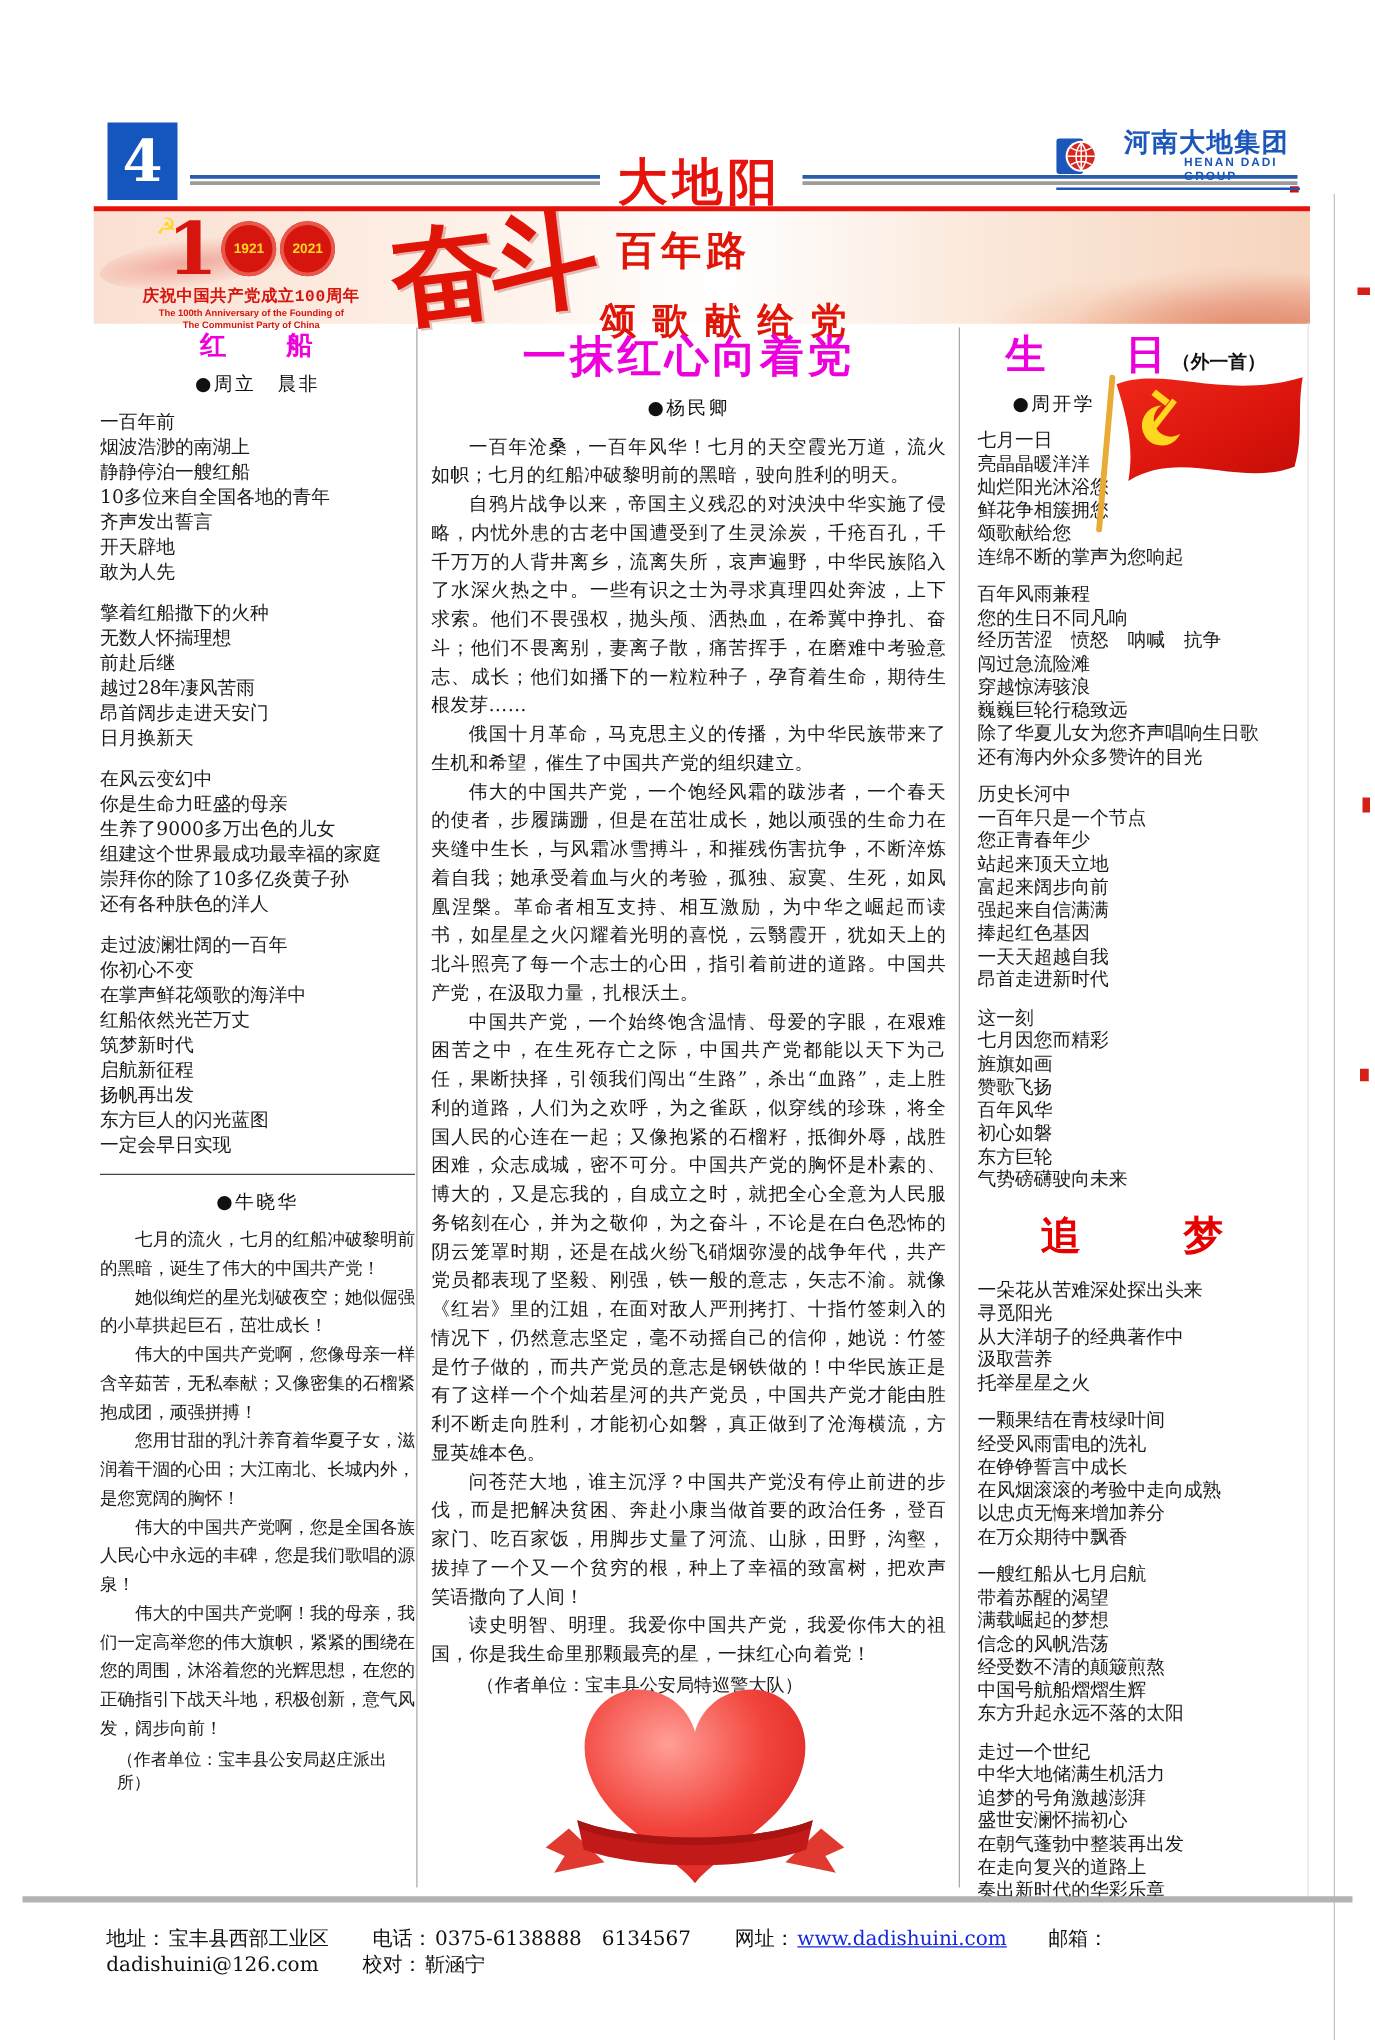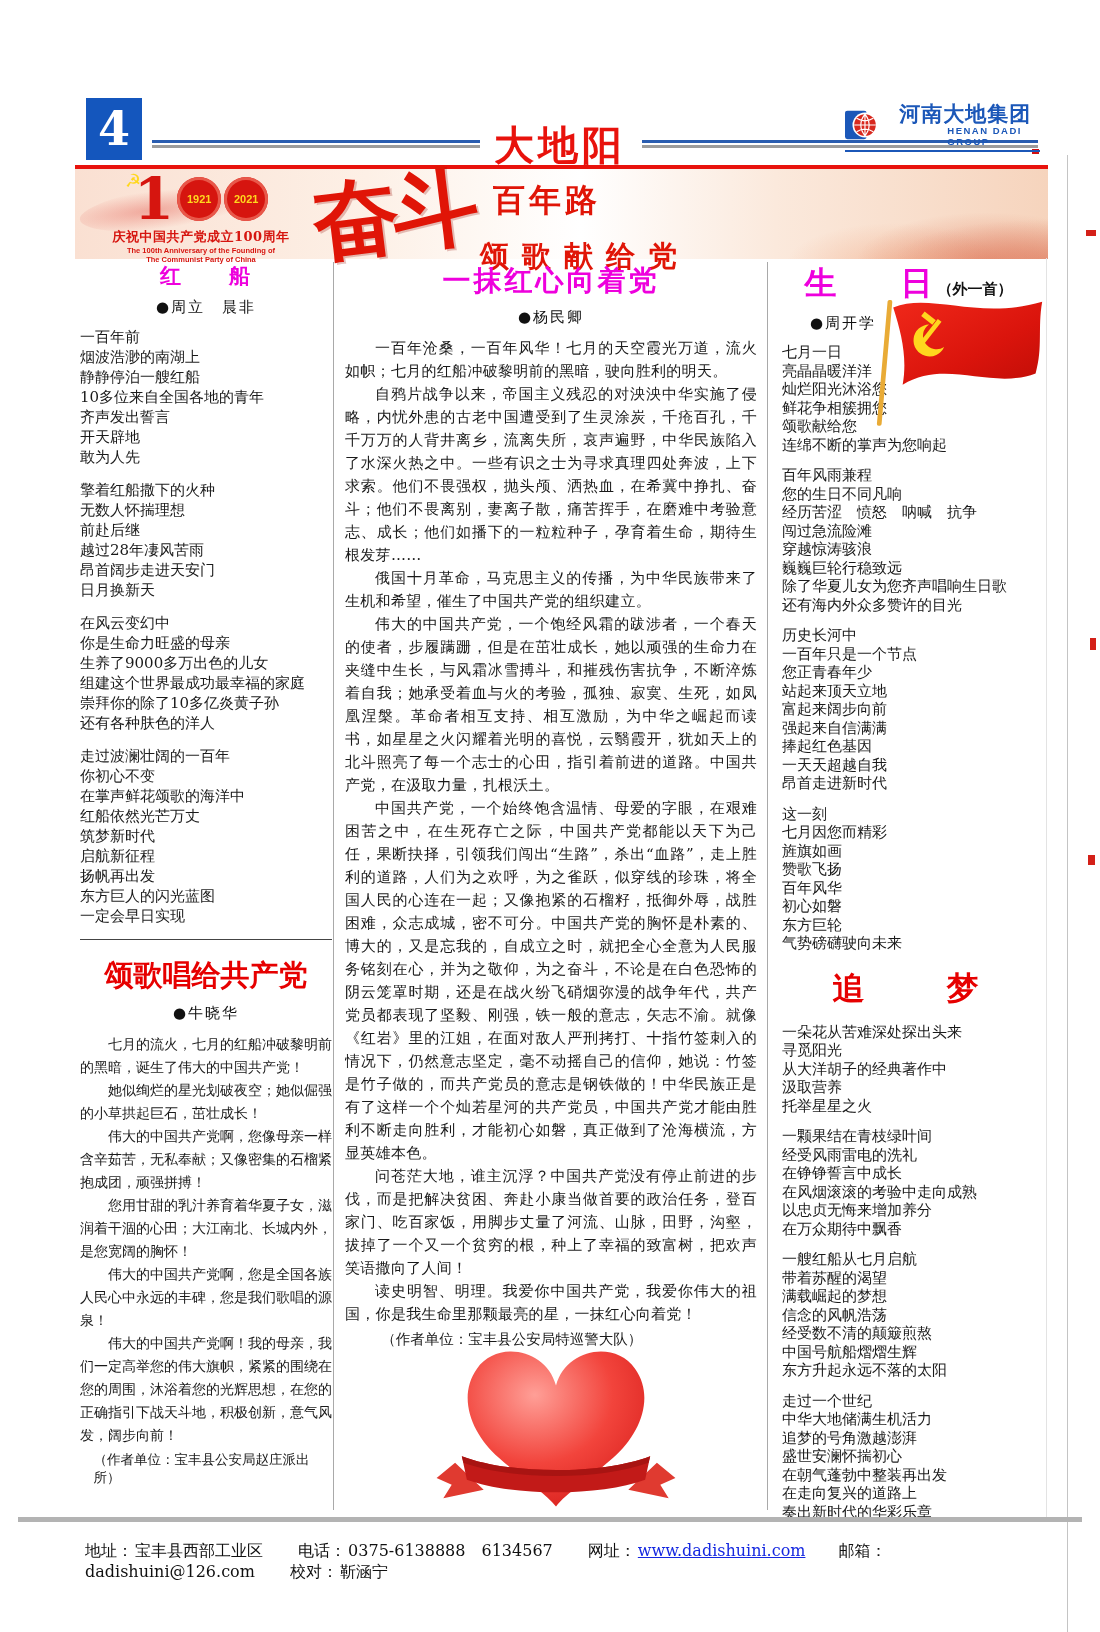--- a/index.html
+++ b/index.html
@@ -34,21 +34,21 @@
   .logo100{position:absolute;left:16px;top:3px;width:220px;text-align:center;color:#d6150f;}
   .logo100 .swoosh{position:absolute;left:-12px;top:10px;width:238px;height:46px;border-radius:50%;
        background:radial-gradient(60% 60% at 30% 50%, rgba(216,30,20,.30), transparent 70%);transform:rotate(-7deg);}
   .logo100 .num{display:flex;align-items:center;justify-content:center;gap:3px;height:54px;position:relative;}
   .logo100 .one{font-size:58px;font-weight:bold;color:#d6150f;line-height:54px;position:relative;}
   .logo100 .emb{position:absolute;left:34px;top:-2px;color:#ffd71e;font-size:18px;z-index:2;}
   .logo100 .ring{width:44px;height:44px;border-radius:50%;background:#d6150f;display:flex;
                  align-items:center;justify-content:center;box-shadow:inset 0 0 0 3px #e8584a;}
   .logo100 .ring span{color:#ffd71e;font-size:11px;font-weight:bold;
                       font-family:"Liberation Sans",sans-serif;}
-  .ann-cn{font-size:13px;font-weight:bold;margin-top:2px;letter-spacing:.5px;}
+  .ann-cn{font-size:13px;font-weight:bold;margin-top:2px;letter-spacing:.5px;font-family:Liberation Mono, monospace;}
   .ann-en{font-size:7.5px;font-weight:bold;line-height:9px;font-family:"Liberation Sans",sans-serif;}
   .fendou{position:absolute;left:238px;top:-12px;font-size:86px;font-weight:bold;color:#e01507;
           transform:rotate(-7deg);letter-spacing:-6px;text-shadow:2px 2px 0 rgba(150,10,5,.25);}
   .bnl1{position:absolute;left:418px;top:10px;font-size:32px;font-weight:bold;color:#e01507;letter-spacing:4px;}
   .bnl2{position:absolute;left:405px;top:68px;font-size:29px;font-weight:bold;color:#e01507;letter-spacing:13px;}
 
   
   .vline{position:absolute;top:262px;height:1248px;width:1px;background:#a9a9a9;}
   .v1{left:333px;} .v2{left:767px;}
   .edge2{position:absolute;left:1046px;top:258px;height:1259px;width:1px;background:#e3e3e3;}
@@ -60,21 +60,21 @@
 
   .col{position:absolute;top:262px;overflow:hidden;}
   .col1{left:80px;width:252px;height:1252px;}
   .col2{left:345px;width:412px;height:1252px;}
   .col3{left:782px;width:253px;height:1252px;overflow:visible;}
 
   .t-magenta{color:#ee00dd;font-weight:bold;margin:0;text-align:center;}
   .t-red{color:#e60000;font-weight:bold;margin:0;text-align:center;}
   .t1{font-size:21px;letter-spacing:2px;}
   .t2{font-size:29px;margin-top:16px;}
-  .t3{font-size:28px;letter-spacing:3px;}
+  .t3{font-size:35px;letter-spacing:3px;}
   .t4{font-size:32px;display:inline;}
   .t5{font-size:32px;letter-spacing:6px;margin-top:14px;}
   .subtitle{font-size:15px;color:#111;font-weight:bold;}
   .author{text-align:center;font-size:15px;letter-spacing:2px;margin:8px 0 10px 0;color:#111;}
   .poem .stanza{margin-bottom:13px;}
   .poem .pline{font-size:15px;line-height:20px;white-space:nowrap;}
   .col3 .poem .pline{line-height:18.5px;}
   .col3 .poem .stanza{margin-bottom:12px;}
   .hr-sep{border-top:1px solid #444;margin:6px 0 12px 0;}
   .prose p{margin:0;text-indent:2em;text-align:justify;}
@@ -195,21 +195,20 @@
           <div class="pline">在掌声鲜花颂歌的海洋中</div>
           <div class="pline">红船依然光芒万丈</div>
           <div class="pline">筑梦新时代</div>
           <div class="pline">启航新征程</div>
           <div class="pline">扬帆再出发</div>
           <div class="pline">东方巨人的闪光蓝图</div>
           <div class="pline">一定会早日实现</div>
         </div>
       </div>
     <div class="hr-sep"></div>
-    <h2 class="t-red t2">颂歌唱给共产党</h2>
     <div class="author">●牛晓华</div>
     <div class="prose">
         <p>七月的流火，七月的红船冲破黎明前的黑暗，诞生了伟大的中国共产党！</p>
         <p>她似绚烂的星光划破夜空；她似倔强的小草拱起巨石，茁壮成长！</p>
         <p>伟大的中国共产党啊，您像母亲一样含辛茹苦，无私奉献；又像密集的石榴紧抱成团，顽强拼搏！</p>
         <p>您用甘甜的乳汁养育着华夏子女，滋润着干涸的心田；大江南北、长城内外，是您宽阔的胸怀！</p>
         <p>伟大的中国共产党啊，您是全国各族人民心中永远的丰碑，您是我们歌唱的源泉！</p>
         <p>伟大的中国共产党啊！我的母亲，我们一定高举您的伟大旗帜，紧紧的围绕在您的周围，沐浴着您的光辉思想，在您的正确指引下战天斗地，积极创新，意气风发，阔步向前！</p>
       </div>
     <div class="credit">（作者单位：宝丰县公安局赵庄派出所）</div>

